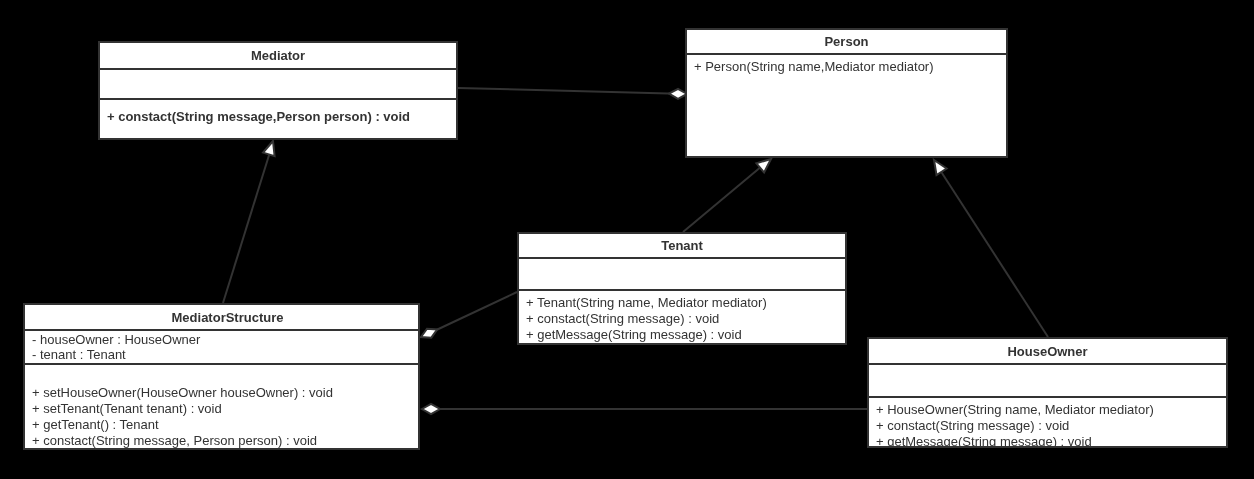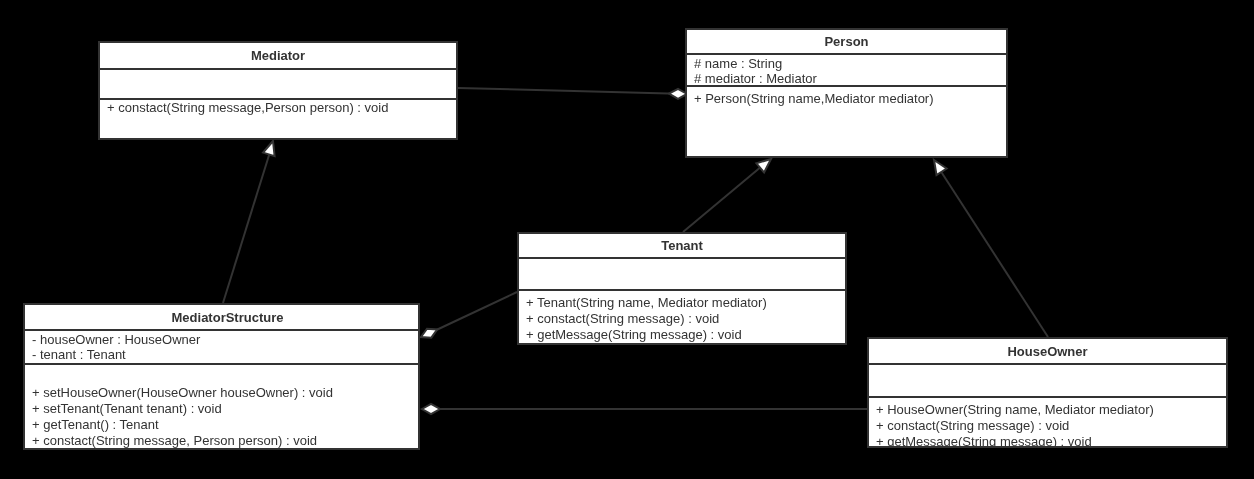--- a/index.html
+++ b/index.html
@@ -76,31 +76,27 @@
     <line x1="517" y1="292" x2="430" y2="333" stroke="#333333" stroke-width="2"></line>
     <polygon points="421,337 427,328.7 437.3,329.4 431.3,337.7" fill="#ffffff" stroke="#333333" stroke-width="2" stroke-linejoin="miter"></polygon>
 
     <line x1="867" y1="409" x2="432" y2="409" stroke="#333333" stroke-width="2"></line>
     <polygon points="422,409 431,404 440,409 431,414" fill="#ffffff" stroke="#333333" stroke-width="2" stroke-linejoin="miter"></polygon>
   </svg>
 
   <div class="uml-class" style="left:98px; top:41px; width:360px; height:99px;">
     <div class="uml-title" style="height:25px;">Mediator</div>
     <div class="uml-attrs" style="height:27px;"></div>
-    <div class="uml-methods" style="padding-top:0;">
+    <div class="uml-methods" style="padding-top:9px;font-weight:bold;">
       <div class="uml-line">+ constact(String message,Person person) : void</div>
     </div>
   </div>
 
   <div class="uml-class" style="left:685px; top:28px; width:323px; height:130px;">
     <div class="uml-title" style="height:23px;">Person</div>
-    <div class="uml-attrs" style="height:29px;">
-      <div class="uml-line"># name : String</div>
-      <div class="uml-line"># mediator : Mediator</div>
-    </div>
     <div class="uml-methods">
       <div class="uml-line">+ Person(String name,Mediator mediator)</div>
     </div>
   </div>
 
   <div class="uml-class" style="left:517px; top:232px; width:330px; height:113px;">
     <div class="uml-title" style="height:23px;">Tenant</div>
     <div class="uml-attrs" style="height:29px;"></div>
     <div class="uml-methods">
       <div class="uml-line">+ Tenant(String name, Mediator mediator)</div>

